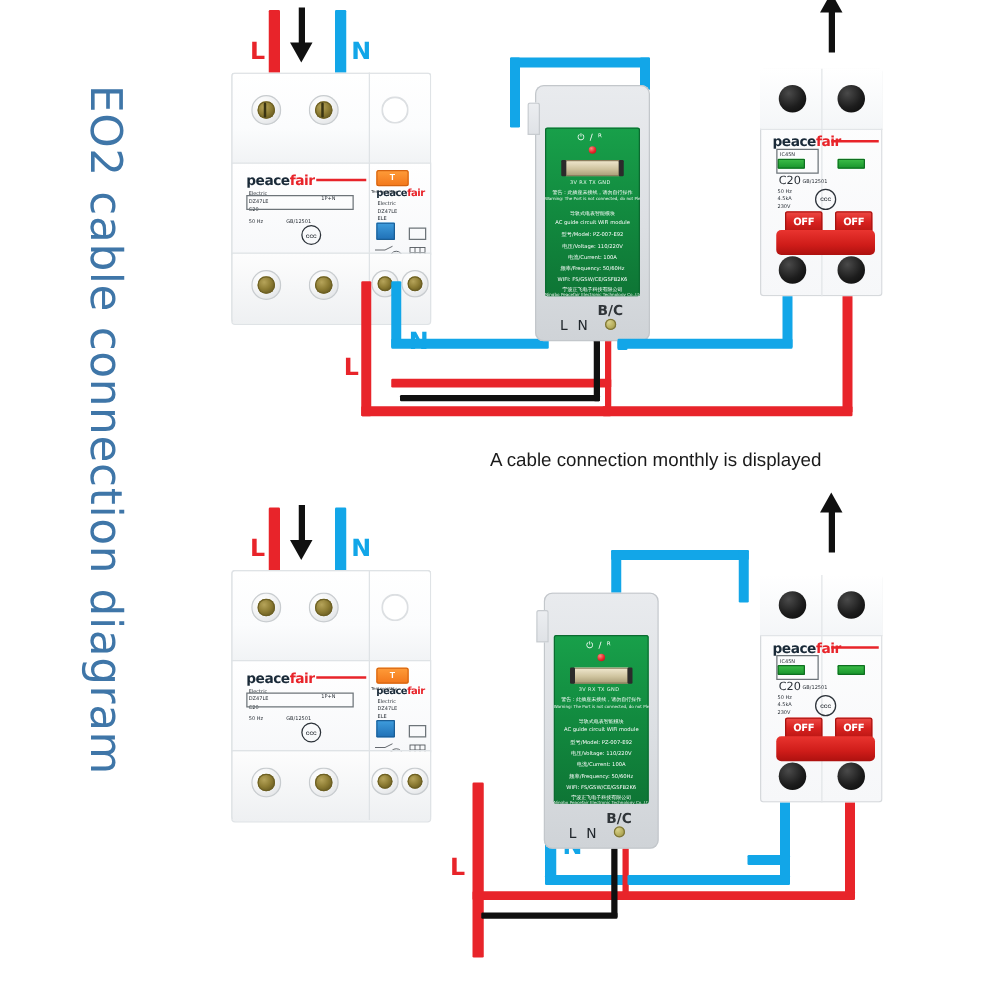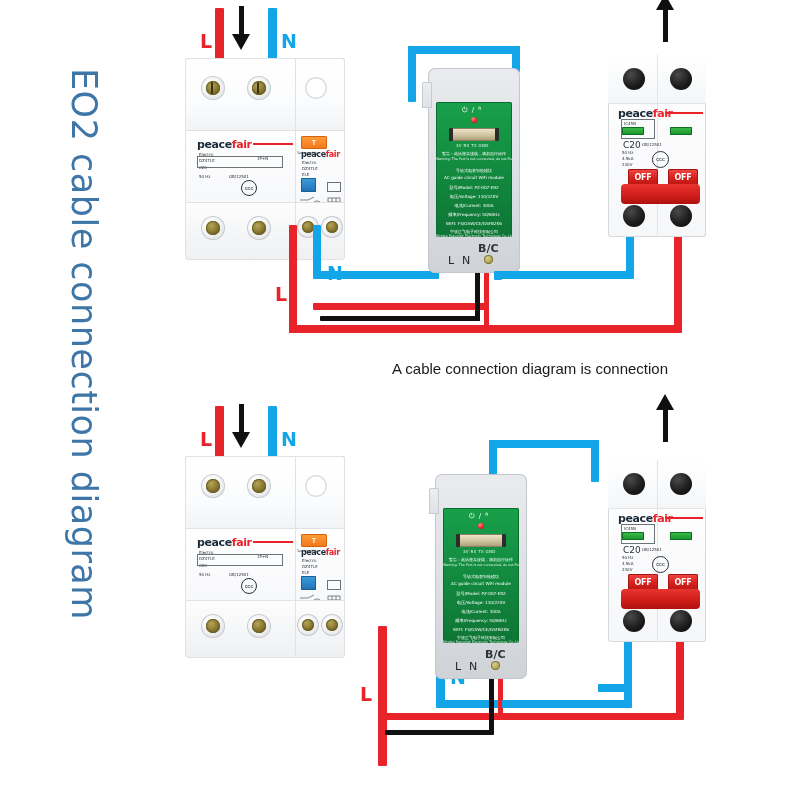--- a/index.html
+++ b/index.html
@@ -397,21 +397,21 @@
       </div>
       <div class="toggle-red" style="left:60px;top:114px;width:30px;height:17px;">
         <span>OFF</span>
       </div>
       <div class="toggle-red-bar" style="left:13px;top:129px;width:79px;height:20px;"></div>
 
       <div class="term-dark" style="left:15px;top:150px;width:22px;height:22px;"></div>
       <div class="term-dark" style="left:62px;top:150px;width:22px;height:22px;"></div>
     </div>
 
-    <div class="caption abs" id="caption-top">A cable connection diagram is connection</div>
+    <div class="caption abs" id="caption-top">A cable connection monthly is displayed</div>
   </div>
 
   <div class="abs" style="left:0;top:398px;width:800px;height:400px;">
 
     <div class="wire w-red abs" style="left:215px;top:8px;width:9px;height:62px;"></div>
     <div class="wlabel l abs" style="left:200px;top:30px;">L</div>
 
     <div class="wire w-blue abs" style="left:268px;top:8px;width:9px;height:62px;"></div>
     <div class="wlabel n abs" style="left:281px;top:30px;">N</div>
 

